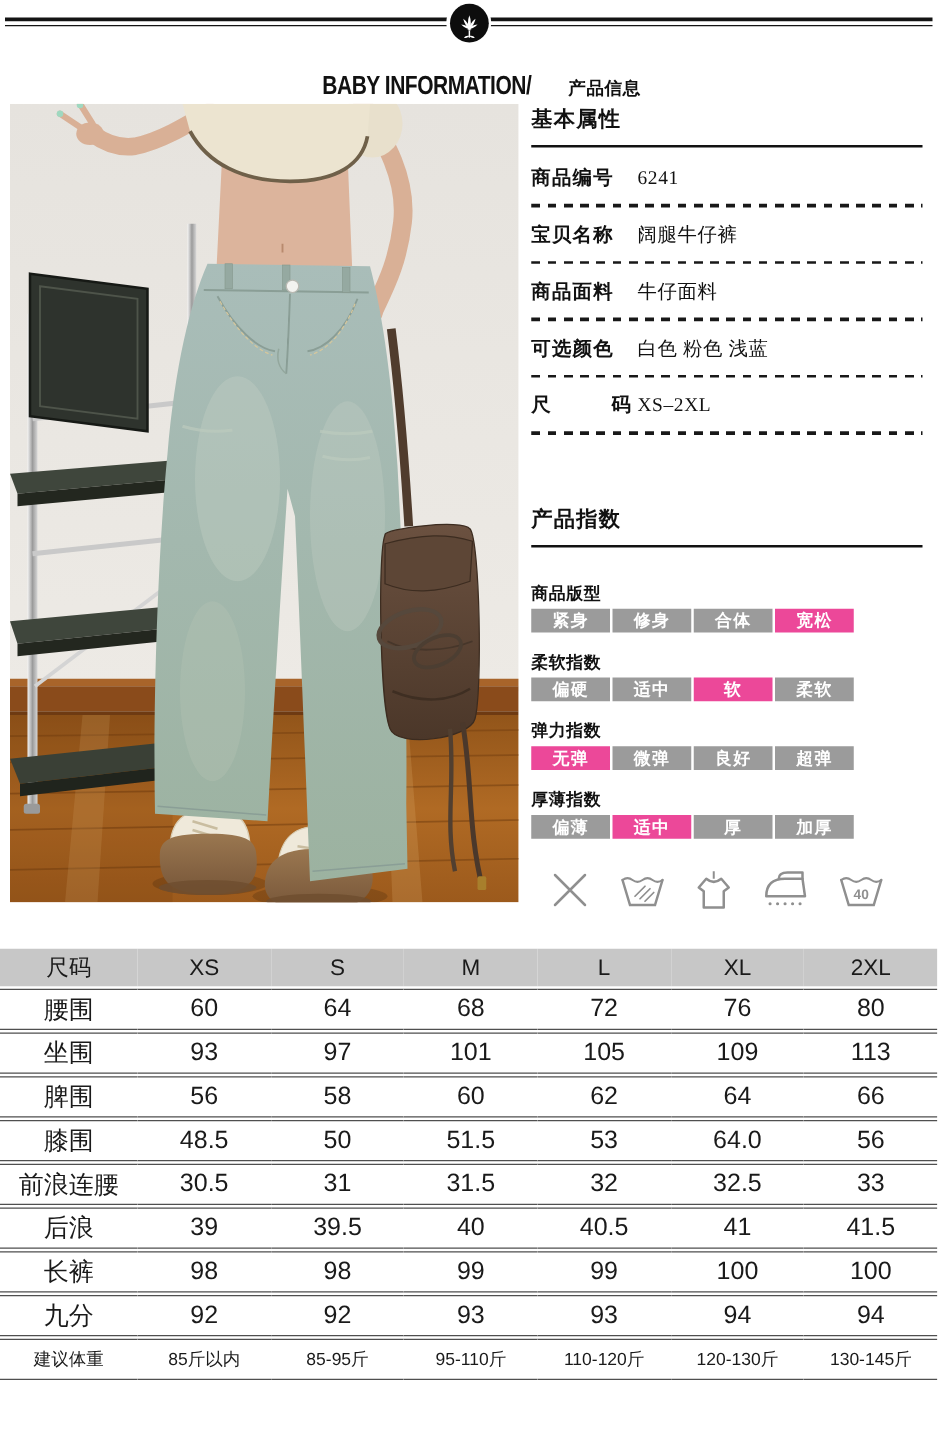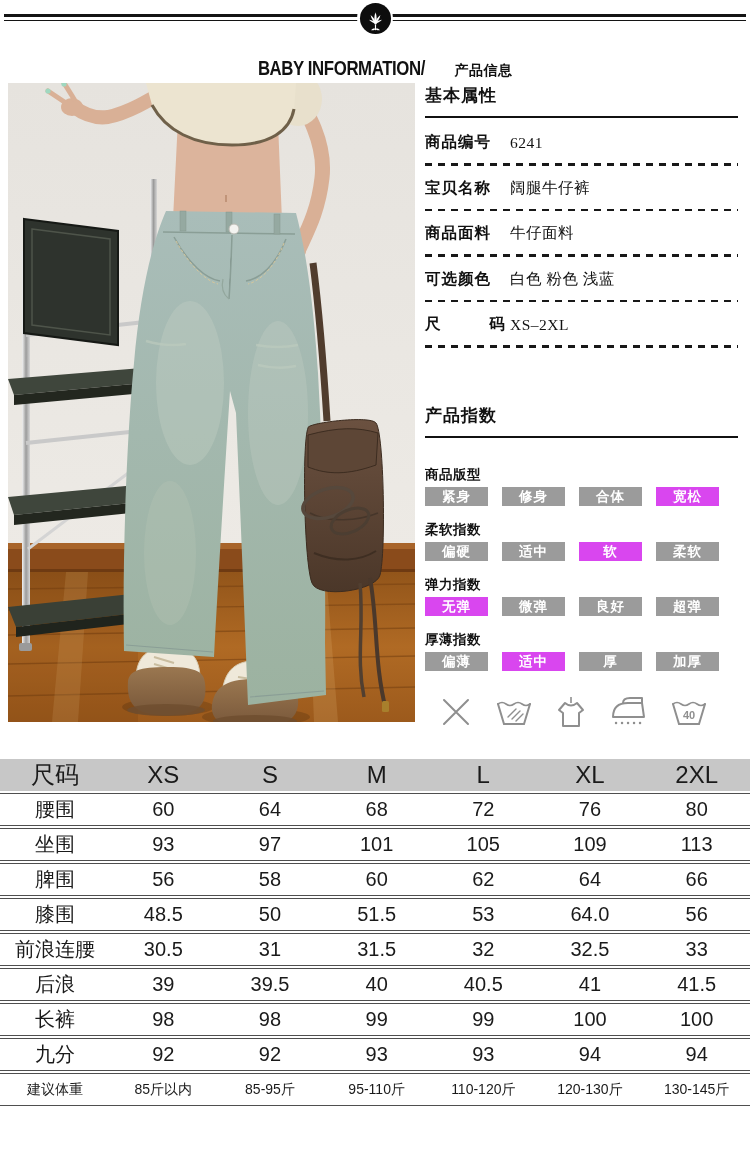--- a/index.html
+++ b/index.html
@@ -31,35 +31,35 @@
   .attr-rows{margin-top:2px;}
   .attr-row{height:45.5px;display:flex;align-items:center;position:relative;}
   .attr-row::after{content:"";position:absolute;left:0;right:0;bottom:0;height:2.2px;
         background:repeating-linear-gradient(90deg,#181818 0 7px,transparent 7px 13px);}
   .attr-label{flex:0 0 85px;font-size:15.5px;font-weight:bold;letter-spacing:1px;white-space:pre;}
   .attr-value{font-size:15.5px;letter-spacing:.5px;font-family:Liberation Serif, serif;}
 
   .idx-group{margin-top:15px;}
   .idx-group:first-child{margin-top:28px;}
   .idx-label{font-size:13.5px;font-weight:bold;line-height:17px;letter-spacing:.5px;}
-  .badges{margin-top:4px;display:flex;gap:14px;}
+  .badges{margin-top:4px;display:flex;gap:2px;}
   .badge{width:63px;height:19px;background:#9b9b9b;color:#fff;font-size:13.5px;font-weight:bold;
         display:flex;align-items:center;justify-content:center;letter-spacing:1px;}
-  .badge.sel{background:#d946ef;}
+  .badge.sel{background:#ec4899;}
 
   .care-row{margin-top:24px;display:flex;gap:23px;padding-left:14px;align-items:center;}
   .care-row svg{display:block;}
 
   
   .size-table{position:absolute;top:757px;left:0;width:750px;
         border-collapse:separate;border-spacing:0 2px;table-layout:fixed;}
   .size-table th,.size-table td{padding:0;text-align:center;vertical-align:middle;
         font-weight:normal;color:#1a1a1a;}
   .size-table col.c0{width:110px;}
-  .size-table th{height:30px;background:#c7c7c7;font-size:24px;}
+  .size-table th{height:30px;background:#c7c7c7;font-size:18px;}
   .size-table td{height:31px;font-size:20px;background:#fff;
         border-top:1.5px solid #4f4f4f;border-bottom:1.5px solid #4f4f4f;}
   .size-table tr.last td{font-size:14px;}
 </style>
 </head>
 <body>
 
 <div class="page">
 
   <div class="hr-thick"></div>

